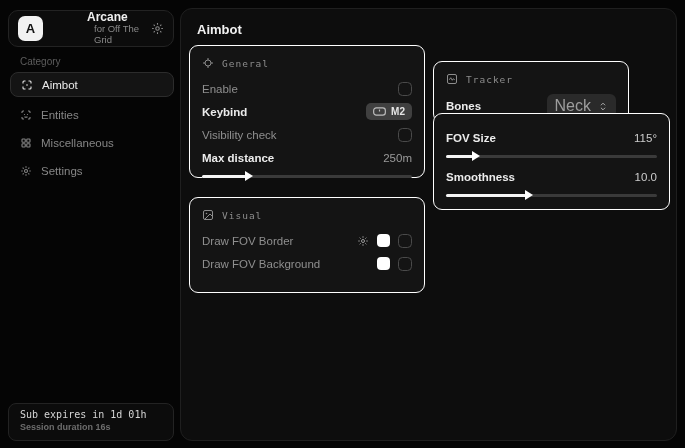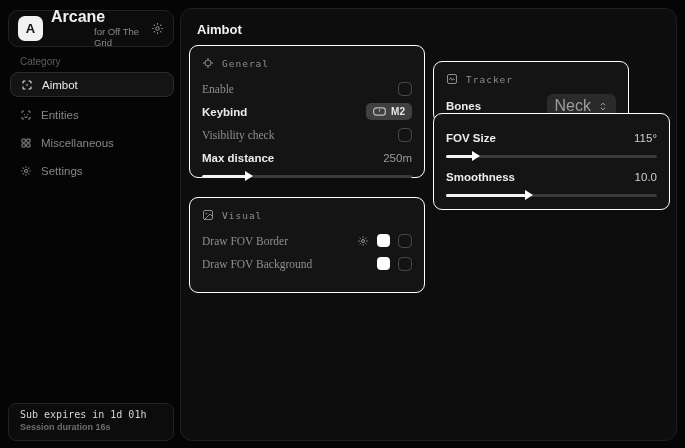--- a/index.html
+++ b/index.html
@@ -8,21 +8,21 @@
   .screen { position:relative; width:685px; height:448px; background:#050505; }
 
   
   .sidebar { position:absolute; left:0; top:0; width:180px; height:448px; }
   .app-card { position:absolute; left:8px; top:10px; width:166px; height:37px;
     border:1px solid #232323; border-radius:10px; background:#0c0c0c;
     display:flex; align-items:center; padding:0 9px; gap:8px; }
   .logo { width:25px; height:25px; border-radius:7px; background:#f2f2f2; color:#111;
     font-weight:bold; font-size:13px; display:flex; align-items:center; justify-content:center; }
   .app-meta { flex:1; line-height:1.15; }
-  .app-name { font-size:16px; font-weight:bold; color:#f0f0f0; }
+  .app-name { font-size:12px; font-weight:bold; color:#f0f0f0;margin-left:36px; }
   .app-sub { font-size:9.5px; color:#8a8a8a;padding-left:43px; }
   .icon { display:inline-flex; align-items:center; justify-content:center; flex:none; }
   .icon svg { display:block; }
 
   .category { position:absolute; left:20px; top:56px; font-size:10px; color:#5d5d5d; }
 
   .nav-item { position:absolute; left:10px; width:164px; height:25px; border-radius:8px;
     display:flex; align-items:center; gap:9px; padding:0 10px; color:#868686;
     font-size:11.5px; cursor:pointer; }
   .nav-item.active { background:#141414; border:1px solid #2c2c2c; color:#e9e9e9; }
@@ -42,21 +42,21 @@
   .card { position:absolute; background:#141414; border:1px solid #ffffff; border-radius:9px;
     padding:11px 12px; }
   .card-general { left:8px; top:36px; width:236px; height:133px; }
   .card-visual  { left:8px; top:188px; width:236px; height:96px; }
   .card-tracker { left:252px; top:52px; width:196px; height:62px; }
   .card-accuracy{ left:252px; top:104px; width:237px; height:97px; }
 
   .card-head { display:flex; align-items:center; gap:8px; color:#8d8d8d;
     font-family:"DejaVu Sans Mono", monospace; font-size:9.5px; letter-spacing:1px; margin-bottom:9px; }
   .row { display:flex; align-items:center; justify-content:space-between; min-height:21px; margin-top:2px; }
-  .lbl-dim { font-size:11.5px; color:#8f8f8f;font-family:Liberation Serif, serif; }
+  .lbl-dim { font-size:11.5px; color:#8f8f8f; }
   .lbl-bright { font-size:11.5px; font-weight:bold; color:#ececec; }
   .val { font-size:11.5px; color:#9a9a9a; }
   .val-bright { font-size:11.5px; color:#cccccc; }
 
   .checkbox { width:14px; height:14px; border:1.5px solid #4a4a4a; border-radius:4.5px;
     background:transparent; cursor:pointer; flex:none; }
   .swatch { width:13px; height:13px; border-radius:4px; cursor:pointer; flex:none; }
   .row-controls { display:flex; align-items:center; gap:8px; }
 
   .keybadge { display:inline-flex; align-items:center; gap:5px; background:#404040;

